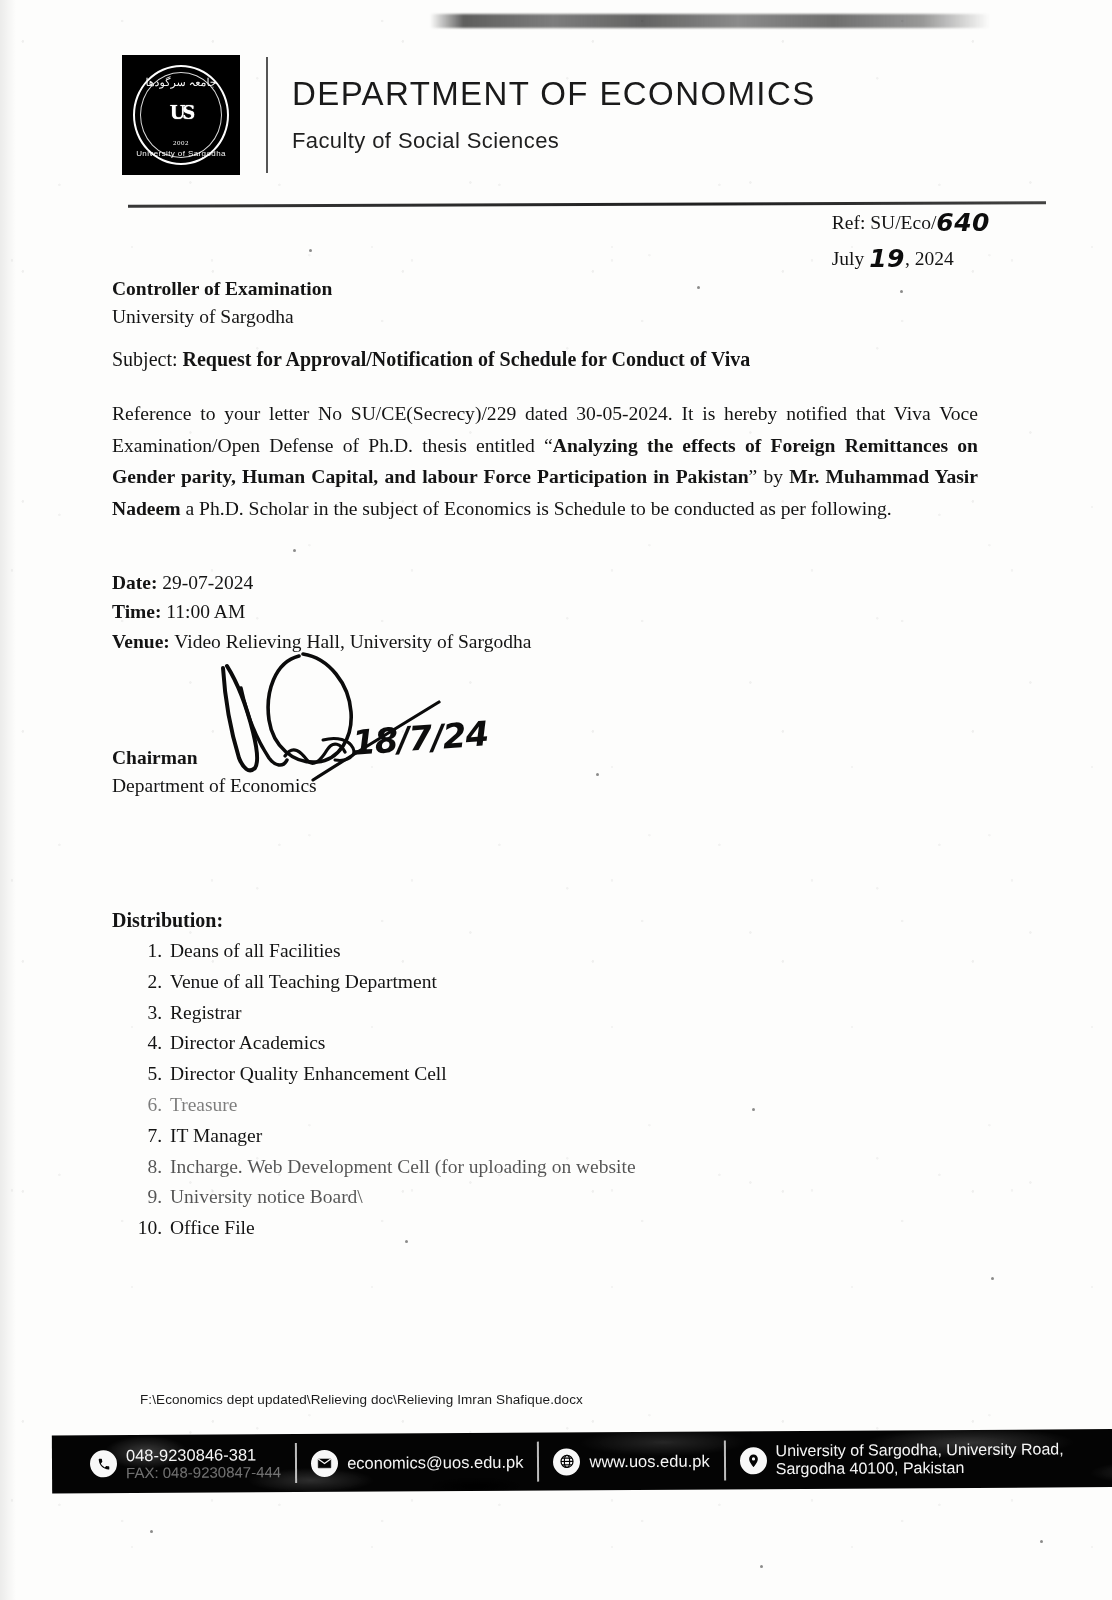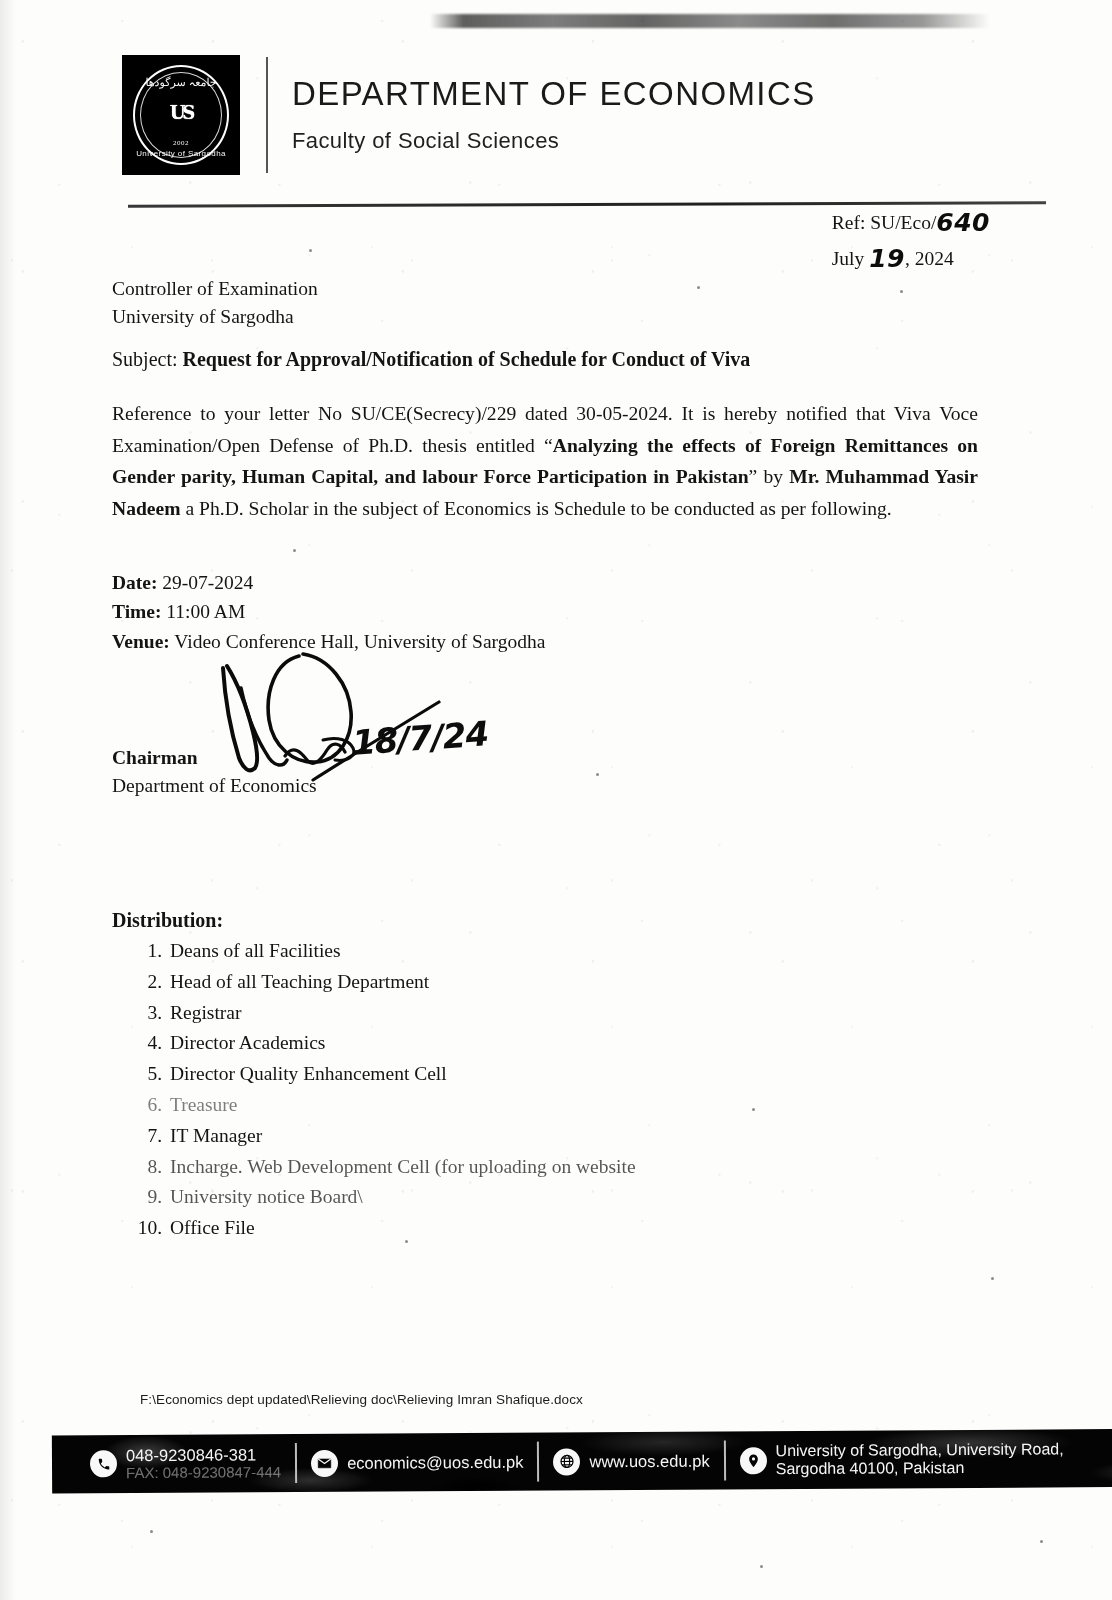--- a/index.html
+++ b/index.html
@@ -154,21 +154,21 @@
     letter-spacing: .5px;
     color: #0d0d0d;
     position: relative; top: 2px;
   }
 
   
   .addressee {
     position: absolute; left: 112px; top: 275px;
     font-size: 19.5px; line-height: 1.45;
   }
-  .addressee .b { font-weight: 400; }
+  .addressee .b { font-weight: 700; }
 
   
   .subject {
     position: absolute; left: 112px; top: 348px;
     font-size: 20px;
   }
   .subject .sub-label { font-weight: 400; }
   .subject .sub-text { font-weight: 700; }
 
   
@@ -344,21 +344,21 @@
     <div>
       <span class="k">Date:</span>
       <span>29-07-2024</span>
     </div>
     <div>
       <span class="k">Time:</span>
       <span>11:00 AM</span>
     </div>
     <div>
       <span class="k">Venue:</span>
-      <span>Video Conference Hall, University of Sargodha</span>
+      <span>Video Relieving Hall, University of Sargodha</span>
     </div>
   </div>
 
   <div class="sign-area">
     <svg class="sign-svg" width="380" height="150" viewBox="0 0 380 150">
       <g fill="none" stroke="#0b0b0b" stroke-linecap="round" stroke-linejoin="round">
         <path d="M16 28 C18 60, 24 92, 32 118 C36 128, 42 134, 48 128 C52 122, 50 108, 46 92 C40 68, 30 42, 20 26" stroke-width="4"></path>
         <path d="M34 48 C40 76, 50 100, 62 118 C68 126, 76 128, 80 120" stroke-width="3.5"></path>
         <path d="M92 16 C68 22, 58 52, 62 80 C66 106, 86 124, 110 122 C132 120, 146 98, 144 72 C142 44, 122 18, 96 14" stroke-width="3.6"></path>
         <path d="M78 116 C86 104, 94 112, 100 120 C106 128, 114 120, 120 110 C126 100, 134 104, 138 112" stroke-width="3.2"></path>
@@ -369,21 +369,21 @@
     <div class="sign-block">
       <div class="b">Chairman</div>
       <div>Department of Economics</div>
     </div>
   </div>
   <div class="sign-date">18/7/24</div>
 
   <div class="dist-head">Distribution:</div>
   <ol class="dist-list">
     <li><span class="num">1.</span><span>Deans of all Facilities</span></li>
-    <li><span class="num">2.</span><span>Head of all Teaching Department</span></li>
+    <li><span class="num">2.</span><span>Venue of all Teaching Department</span></li>
     <li><span class="num">3.</span><span>Registrar</span></li>
     <li><span class="num">4.</span><span>Director Academics</span></li>
     <li><span class="num">5.</span><span>Director Quality Enhancement Cell</span></li>
     <li class="faded"><span class="num">6.</span><span>Treasure</span></li>
     <li><span class="num">7.</span><span>IT Manager</span></li>
     <li class="faded-2"><span class="num">8.</span><span>Incharge. Web Development Cell (for uploading on website</span></li>
     <li class="faded-2"><span class="num">9.</span><span>University notice Board\</span></li>
     <li><span class="num">10.</span><span>Office File</span></li>
   </ol>
 

